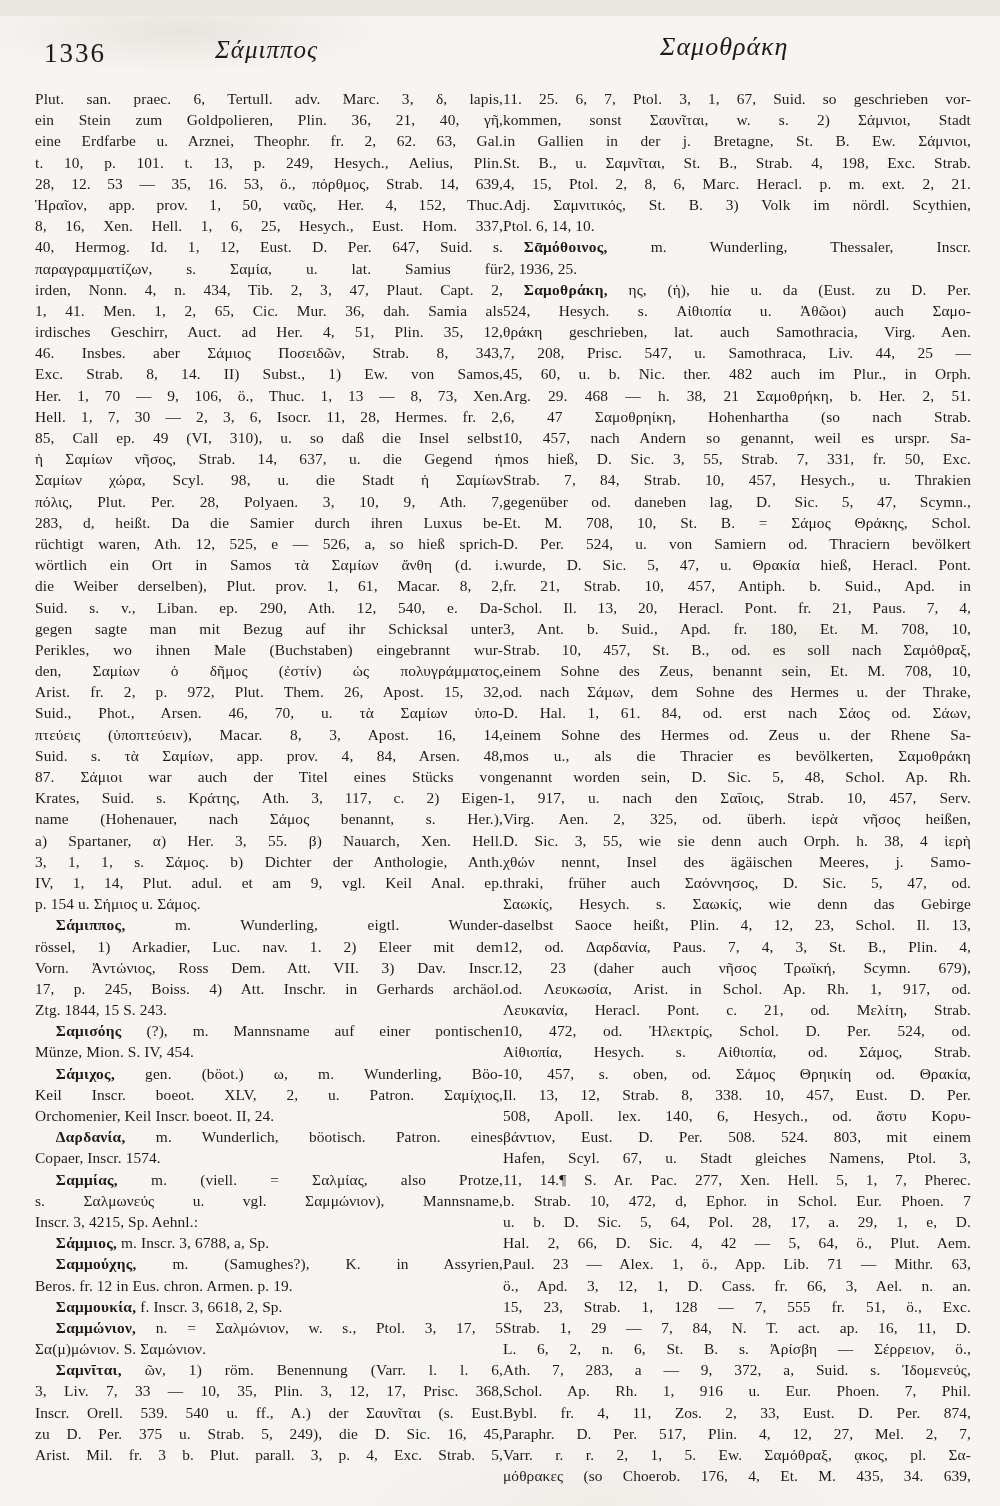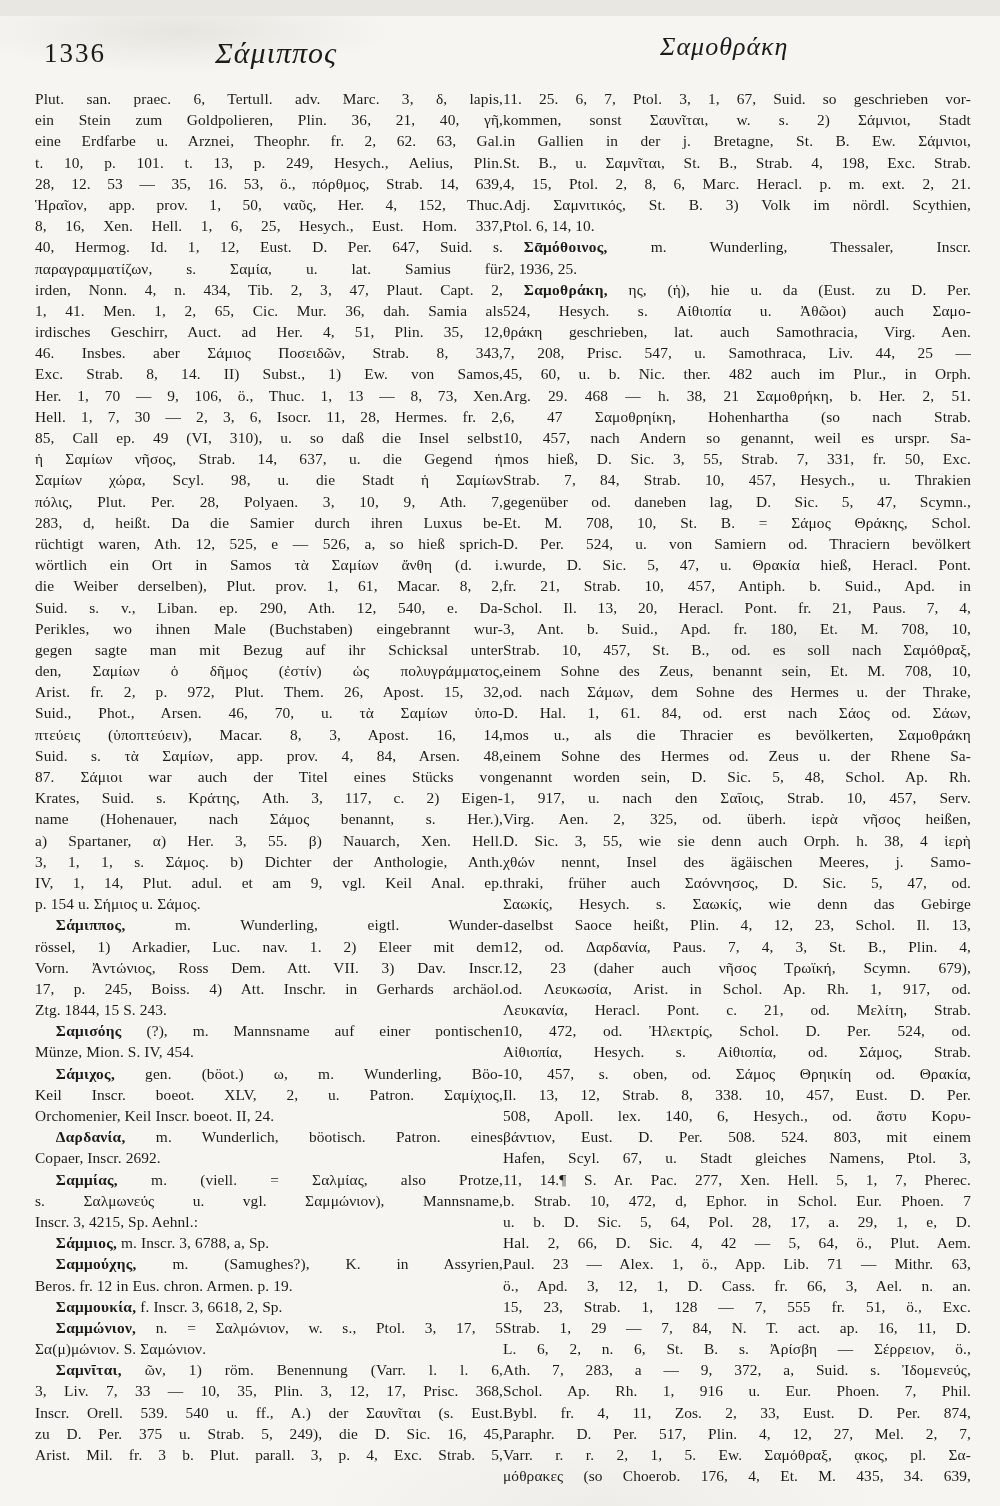--- a/index.html
+++ b/index.html
@@ -21,21 +21,21 @@
   }
   .header{
     position:absolute;top:14px;left:0;right:0;height:48px;
   }
   .page-number{
     position:absolute;left:44px;top:8px;
     font-size:27px;letter-spacing:2px;
   }
   .kw-left{
     position:absolute;left:215px;top:6px;
-    font-size:30px;font-style:italic;letter-spacing:1px;
+    font-size:25px;font-style:italic;letter-spacing:1px;
   }
   .kw-right{
     position:absolute;left:660px;top:2px;
     font-size:26px;font-style:italic;letter-spacing:1px;
   }
   .columns{
     position:absolute;top:72px;left:35px;right:20px;bottom:0;
     display:flex;
   }
   .column{width:468px;}
@@ -82,22 +82,22 @@
         <div class="line">Hell. 1, 7, 30 — 2, 3, 6, Isocr. 11, 28, Hermes. fr. 2,</div>
         <div class="line">85, Call ep. 49 (VI, 310), u. so daß die Insel selbst</div>
         <div class="line">ἡ Σαμίων νῆσος, Strab. 14, 637, u. die Gegend ἡ</div>
         <div class="line">Σαμίων χώρα, Scyl. 98, u. die Stadt ἡ Σαμίων</div>
         <div class="line">πόλις, Plut. Per. 28, Polyaen. 3, 10, 9, Ath. 7,</div>
         <div class="line">283, d, heißt. Da die Samier durch ihren Luxus be-</div>
         <div class="line">rüchtigt waren, Ath. 12, 525, e — 526, a, so hieß sprich-</div>
         <div class="line">wörtlich ein Ort in Samos τὰ Σαμίων ἄνθη (d. i.</div>
         <div class="line">die Weiber derselben), Plut. prov. 1, 61, Macar. 8, 2,</div>
         <div class="line">Suid. s. v., Liban. ep. 290, Ath. 12, 540, e. Da-</div>
+        <div class="line">gegen sagte man mit Bezug auf ihr Schicksal unter</div>
         <div class="line">Perikles, wo ihnen Male (Buchstaben) eingebrannt wur-</div>
-        <div class="line">gegen sagte man mit Bezug auf ihr Schicksal unter</div>
         <div class="line">den, Σαμίων ὁ δῆμος (ἐστίν) ὡς πολυγράμματος,</div>
         <div class="line">Arist. fr. 2, p. 972, Plut. Them. 26, Apost. 15, 32,</div>
         <div class="line">Suid., Phot., Arsen. 46, 70, u. τὰ Σαμίων ὑπο-</div>
         <div class="line">πτεύεις (ὑποπτεύειν), Macar. 8, 3, Apost. 16, 14,</div>
         <div class="line">Suid. s. τὰ Σαμίων, app. prov. 4, 84, Arsen. 48,</div>
         <div class="line">87. Σάμιοι war auch der Titel eines Stücks von</div>
         <div class="line">Krates, Suid. s. Κράτης, Ath. 3, 117, c. 2) Eigen-</div>
         <div class="line">name (Hohenauer, nach Σάμος benannt, s. Her.),</div>
         <div class="line">a) Spartaner, α) Her. 3, 55. β) Nauarch, Xen. Hell.</div>
         <div class="line">3, 1, 1, s. Σάμος. b) Dichter der Anthologie, Anth.</div>
@@ -107,21 +107,21 @@
         <div class="line">rössel, 1) Arkadier, Luc. nav. 1. 2) Eleer mit dem</div>
         <div class="line">Vorn. Ἀντώνιος, Ross Dem. Att. VII. 3) Dav. Inscr.</div>
         <div class="line">17, p. 245, Boiss. 4) Att. Inschr. in Gerhards archäol.</div>
         <div class="line end">Ztg. 1844, 15 S. 243.</div>
         <div class="line in"><b>Σαμισόης</b> (?), m. Mannsname auf einer pontischen</div>
         <div class="line end">Münze, Mion. S. IV, 454.</div>
         <div class="line in"><b>Σάμιχος,</b> gen. (böot.) ω, m. Wunderling, Böo-</div>
         <div class="line">Keil Inscr. boeot. XLV, 2, u. Patron. Σαμίχιος,</div>
         <div class="line end">Orchomenier, Keil Inscr. boeot. II, 24.</div>
         <div class="line in"><b>Δαρδανία,</b> m. Wunderlich, böotisch. Patron. eines</div>
-        <div class="line end">Copaer, Inscr. 2692.</div>
+        <div class="line end">Copaer, Inscr. 1574.</div>
         <div class="line in"><b>Σαμμίας,</b> m. (viell. = Σαλμίας, also Protze,</div>
         <div class="line">s. Σαλμωνεύς u. vgl. Σαμμώνιον), Mannsname,</div>
         <div class="line end">Inscr. 3, 4215, Sp. Aehnl.:</div>
         <div class="line in end"><b>Σάμμιος,</b> m. Inscr. 3, 6788, a, Sp.</div>
         <div class="line in"><b>Σαμμούχης,</b> m. (Samughes?), K. in Assyrien,</div>
         <div class="line end">Beros. fr. 12 in Eus. chron. Armen. p. 19.</div>
         <div class="line in end"><b>Σαμμουκία,</b> f. Inscr. 3, 6618, 2, Sp.</div>
         <div class="line in"><b>Σαμμώνιον,</b> n. = Σαλμώνιον, w. s., Ptol. 3, 17, 5</div>
         <div class="line end">Σα(μ)μώνιον. S. Σαμώνιον.</div>
         <div class="line in"><b>Σαμνῖται,</b> ῶν, 1) röm. Benennung (Varr. l. l. 6,</div>
@@ -154,22 +154,22 @@
         <div class="line">Et. M. 708, 10, St. B. = Σάμος Θράκης, Schol.</div>
         <div class="line">D. Per. 524, u. von Samiern od. Thraciern bevölkert</div>
         <div class="line">wurde, D. Sic. 5, 47, u. Θρακία hieß, Heracl. Pont.</div>
         <div class="line">fr. 21, Strab. 10, 457, Antiph. b. Suid., Apd. in</div>
         <div class="line">Schol. Il. 13, 20, Heracl. Pont. fr. 21, Paus. 7, 4,</div>
         <div class="line">3, Ant. b. Suid., Apd. fr. 180, Et. M. 708, 10,</div>
         <div class="line">Strab. 10, 457, St. B., od. es soll nach Σαμόθραξ,</div>
         <div class="line">einem Sohne des Zeus, benannt sein, Et. M. 708, 10,</div>
         <div class="line">od. nach Σάμων, dem Sohne des Hermes u. der Thrake,</div>
         <div class="line">D. Hal. 1, 61. 84, od. erst nach Σάος od. Σάων,</div>
+        <div class="line">einem Sohne des Hermes od. Zeus u. der Rhene Sa-</div>
         <div class="line">mos u., als die Thracier es bevölkerten, Σαμοθράκη</div>
-        <div class="line">einem Sohne des Hermes od. Zeus u. der Rhene Sa-</div>
         <div class="line">genannt worden sein, D. Sic. 5, 48, Schol. Ap. Rh.</div>
         <div class="line">1, 917, u. nach den Σαΐοις, Strab. 10, 457, Serv.</div>
         <div class="line">Virg. Aen. 2, 325, od. überh. ἱερὰ νῆσος heißen,</div>
         <div class="line">D. Sic. 3, 55, wie sie denn auch Orph. h. 38, 4 ἱερὴ</div>
         <div class="line">χθών nennt, Insel des ägäischen Meeres, j. Samo-</div>
         <div class="line">thraki, früher auch Σαόννησος, D. Sic. 5, 47, od.</div>
         <div class="line">Σαωκίς, Hesych. s. Σαωκίς, wie denn das Gebirge</div>
         <div class="line">daselbst Saoce heißt, Plin. 4, 12, 23, Schol. Il. 13,</div>
         <div class="line">12, od. Δαρδανία, Paus. 7, 4, 3, St. B., Plin. 4,</div>
         <div class="line">12, 23 (daher auch νῆσος Τρωϊκή, Scymn. 679),</div>

